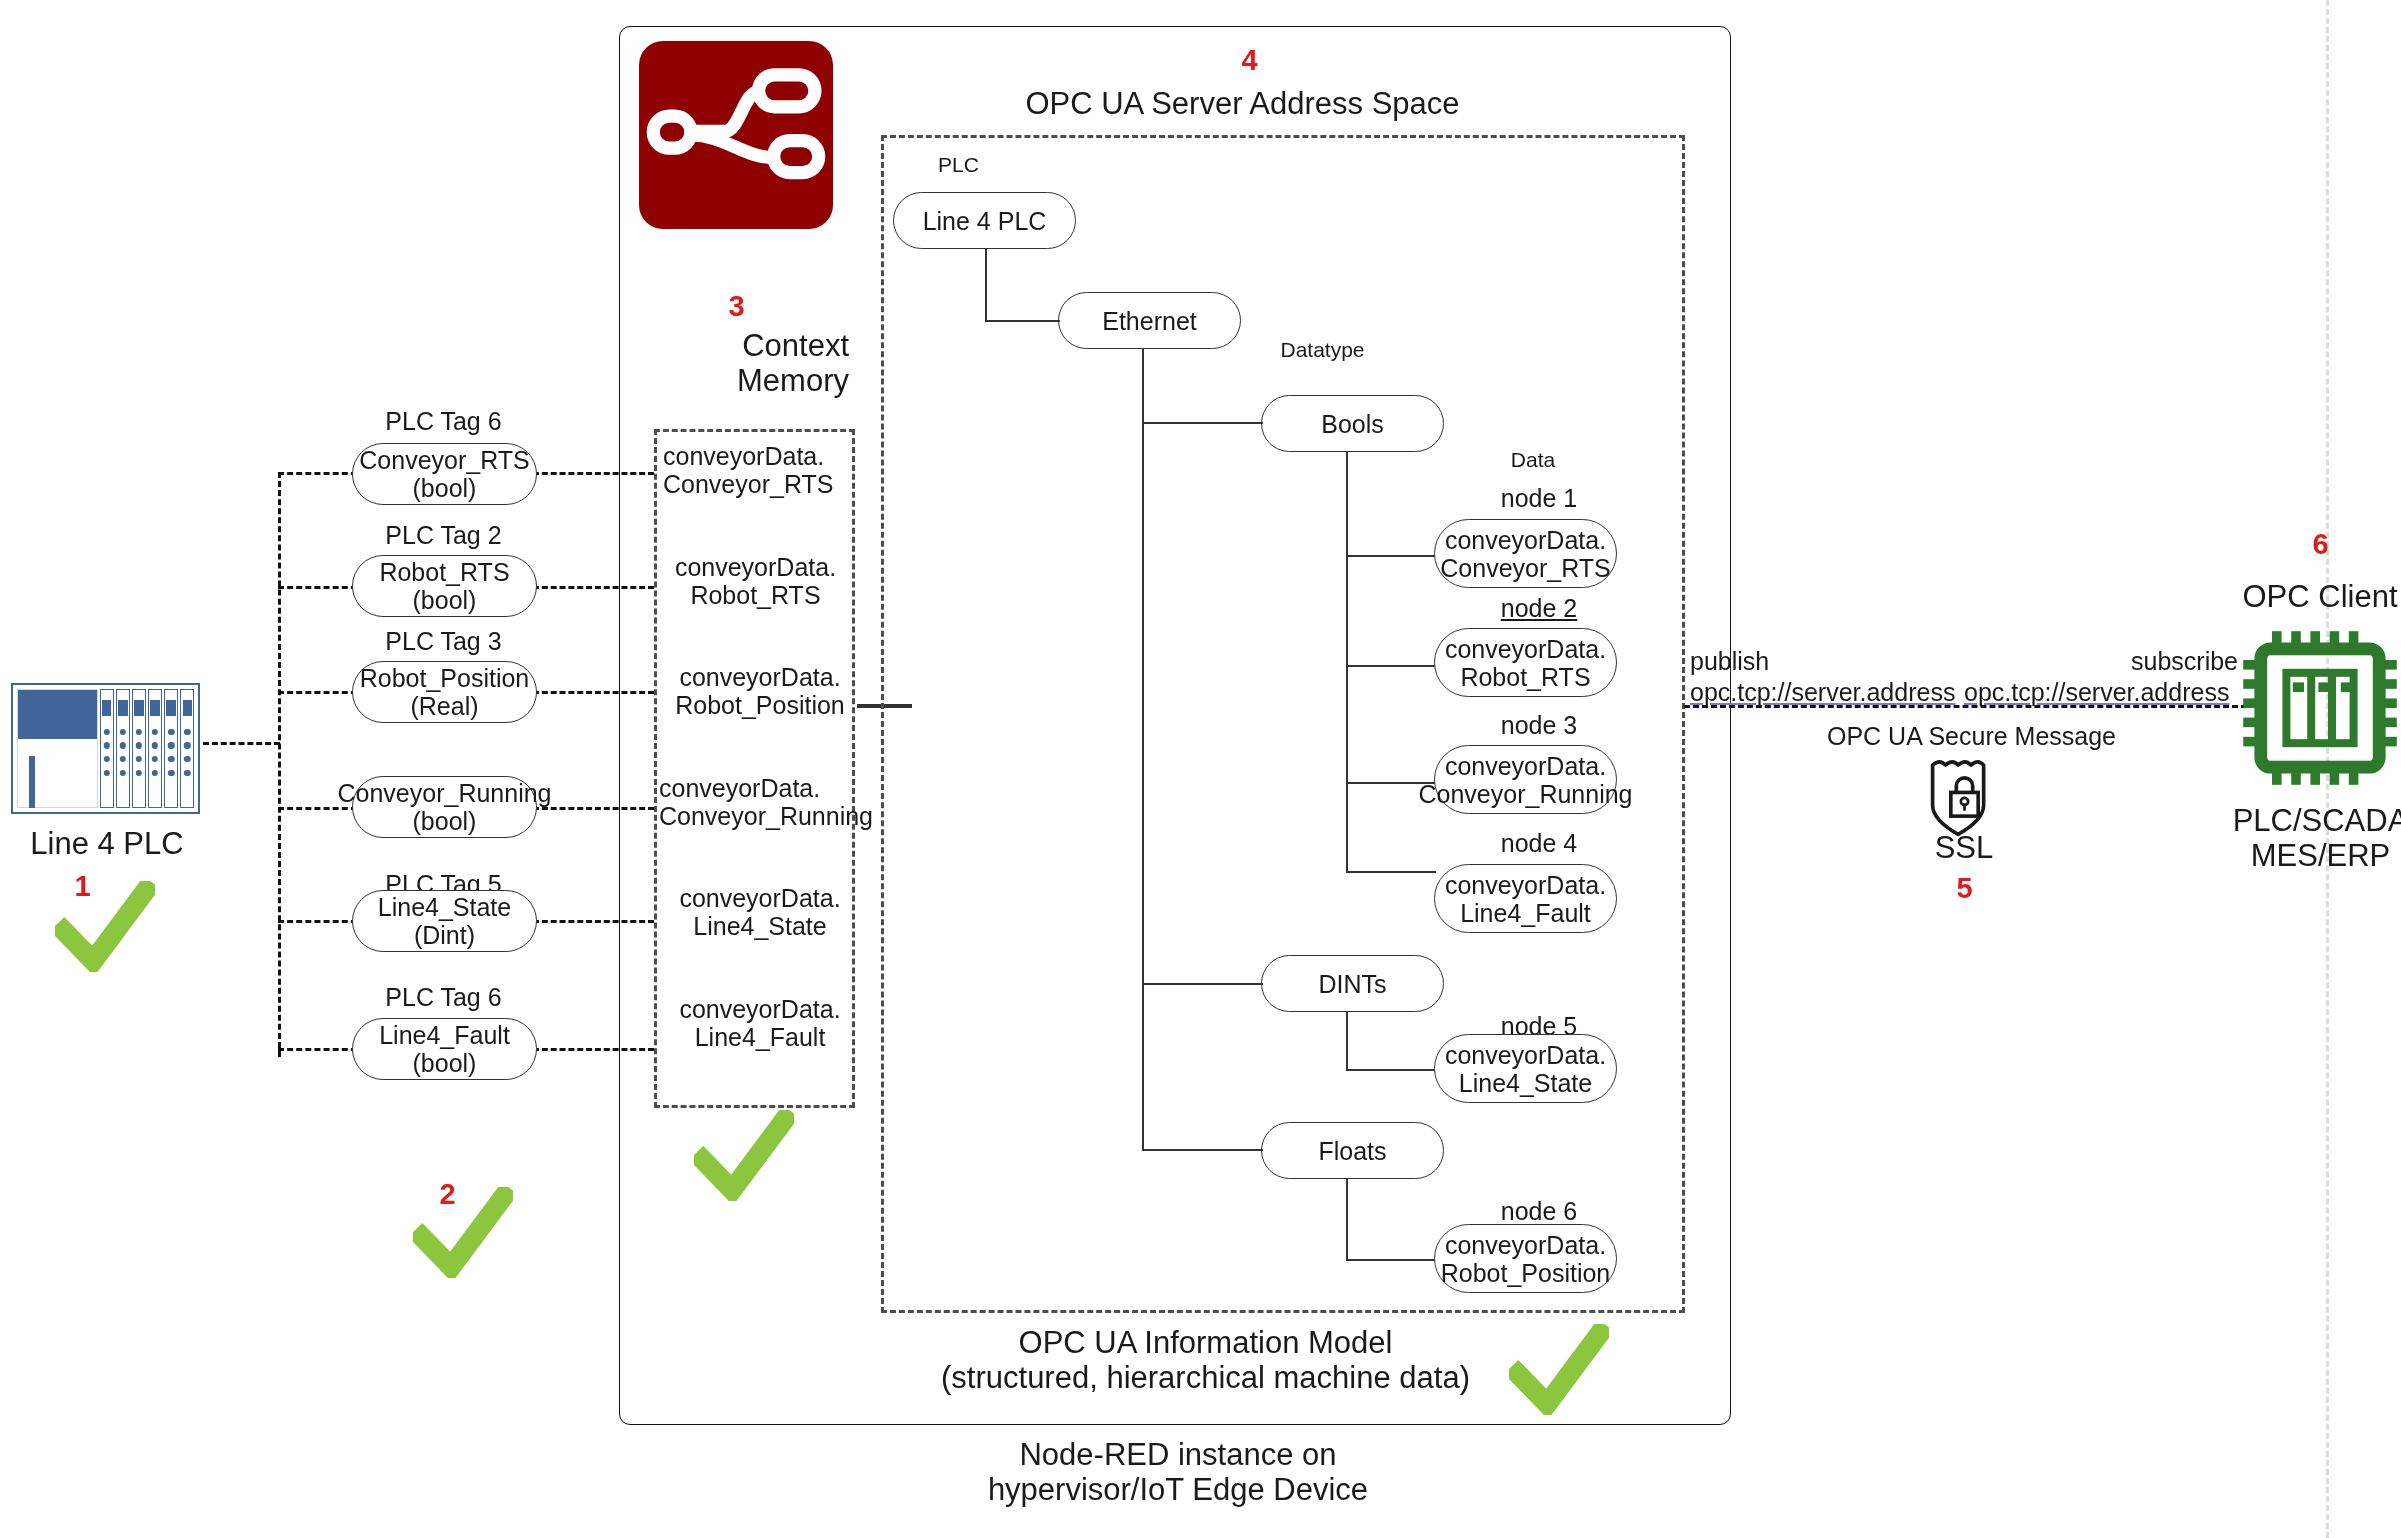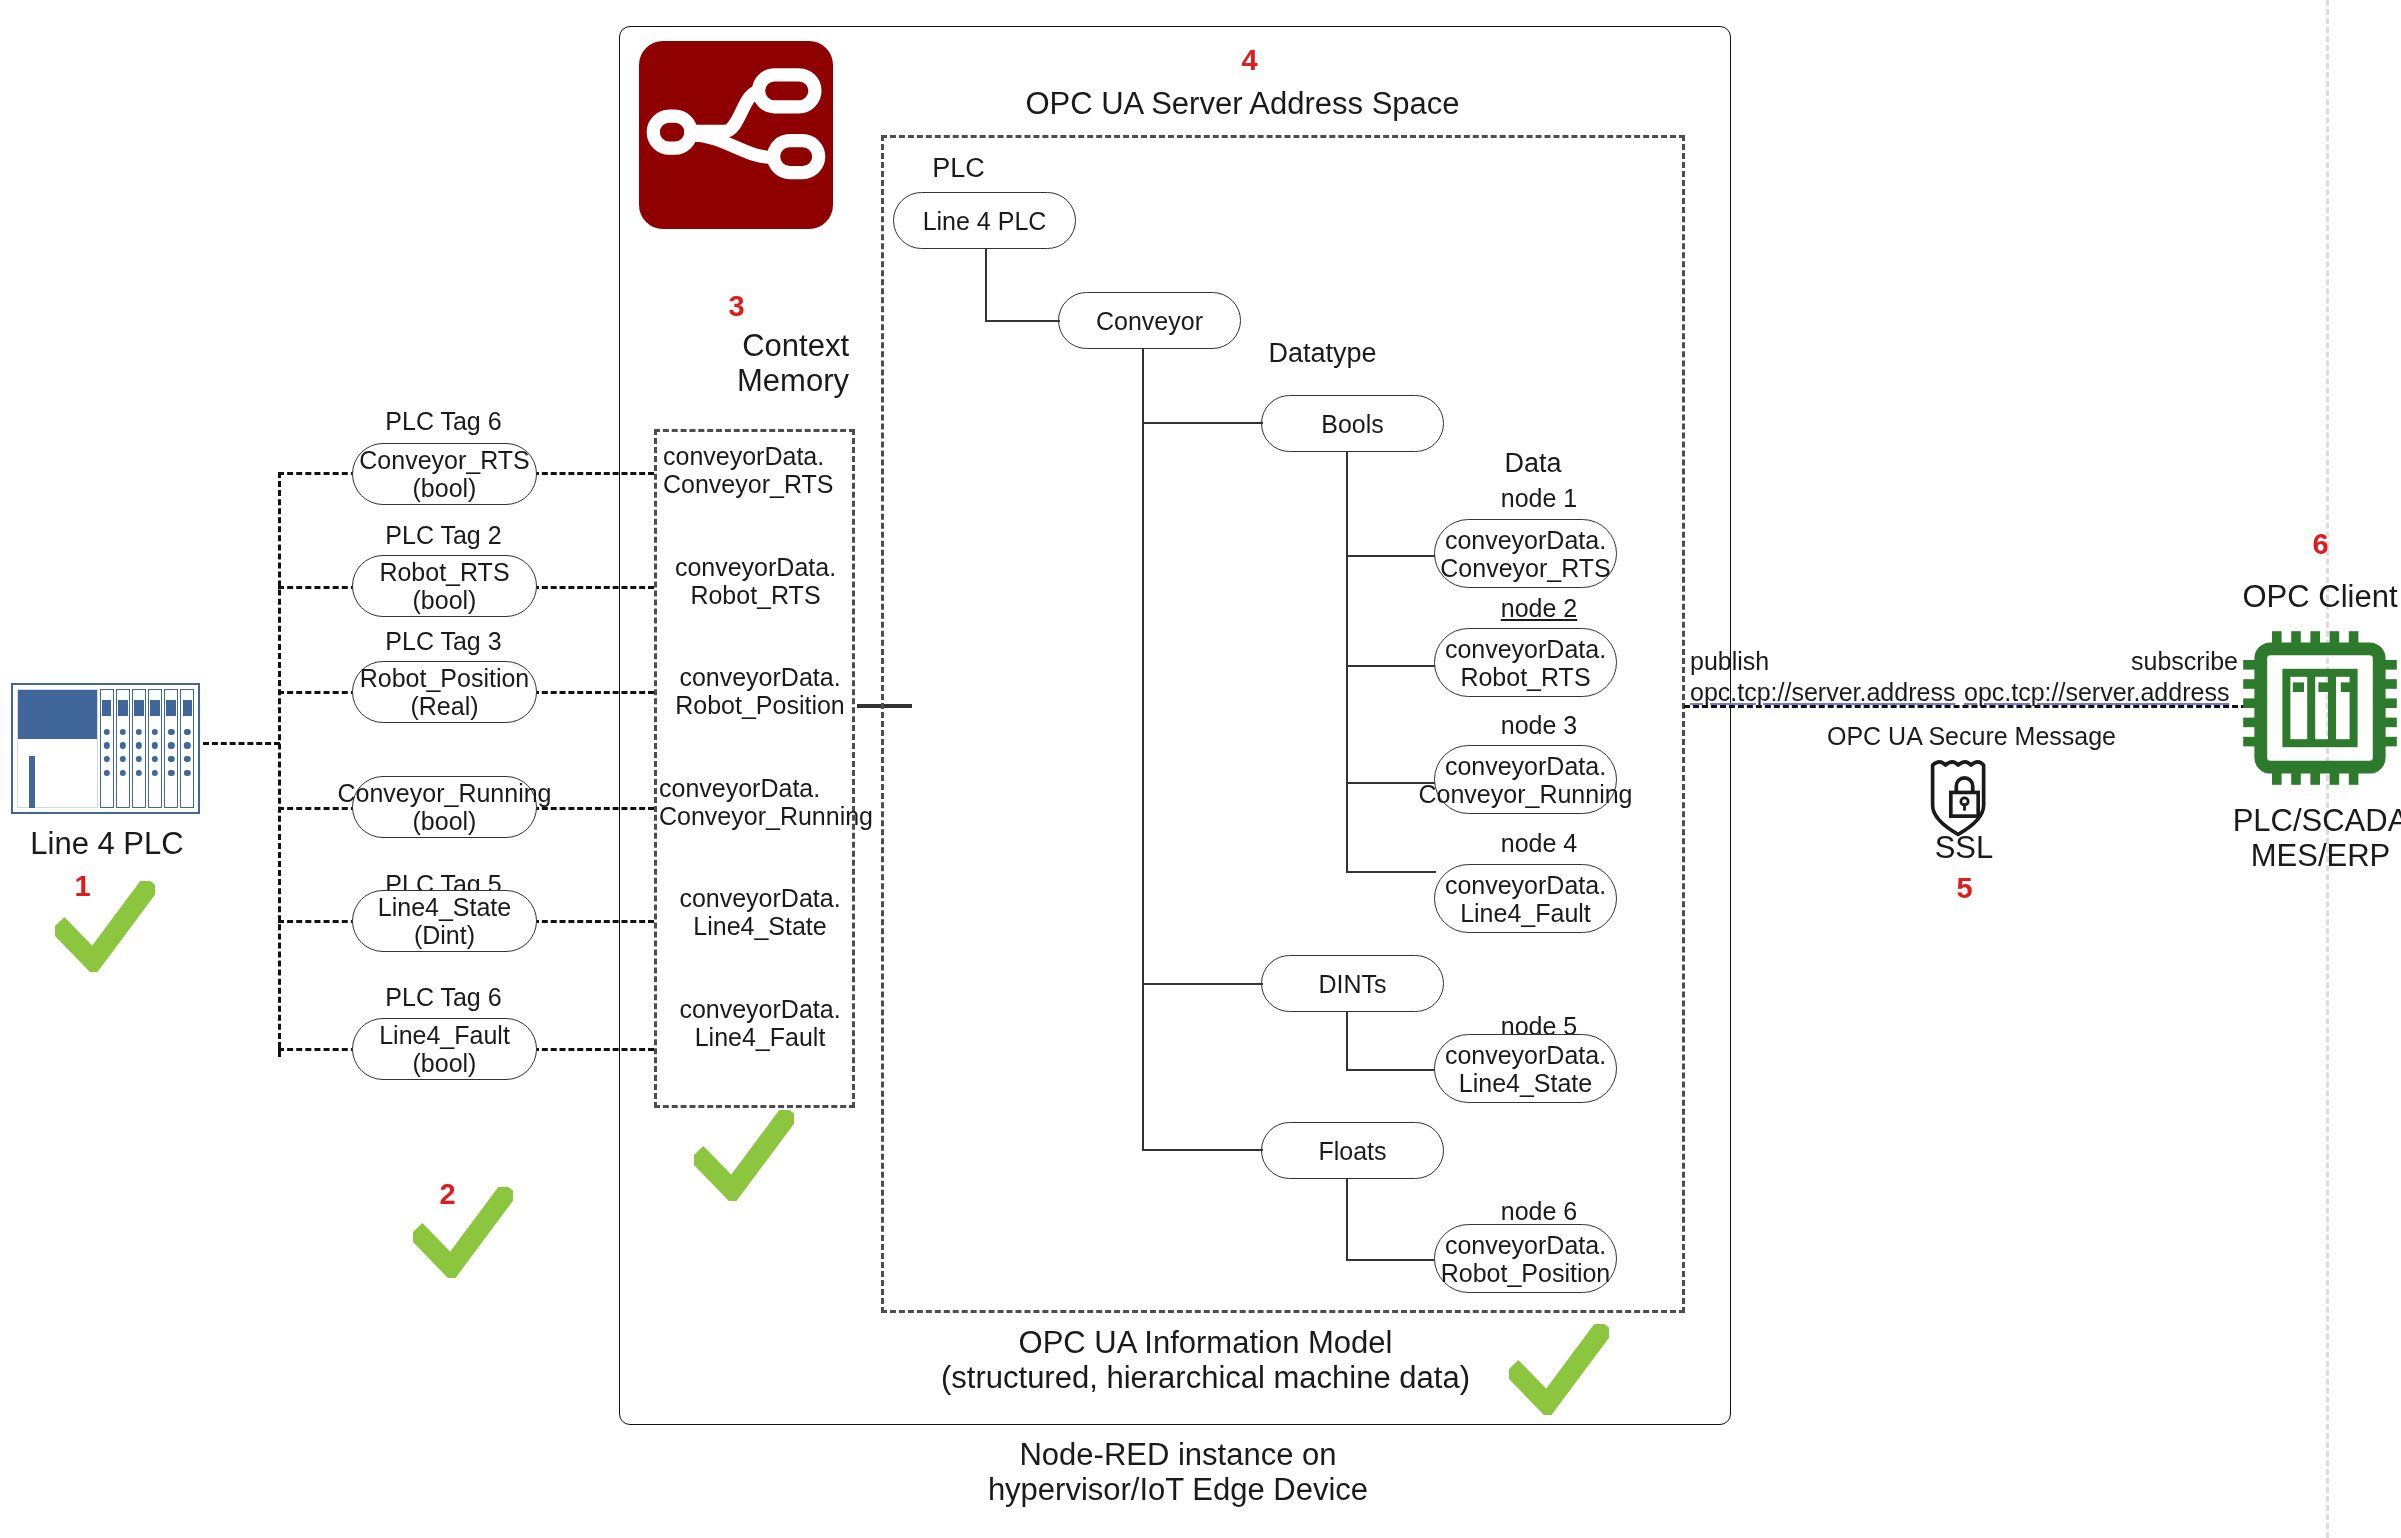--- a/index.html
+++ b/index.html
@@ -1,18 +1,18 @@
 <!DOCTYPE html>
 <html style="font-size:14.6px"><head>
 <meta charset="utf-8">
 <style>
   html,body{margin:0;padding:0;background:#ffffff;}
   body{font-family:"Liberation Sans",sans-serif;color:#1a1a1a;}
   #stage{position:relative;width:2401px;height:1538px;background:#fff;overflow:hidden;}
-  .lbl{position:absolute;font-size:27px;line-height:1.12;color:#1a1a1a;text-align:center;white-space:pre;}
+  .lbl{position:absolute;font-size:21px;line-height:1.12;color:#1a1a1a;text-align:center;white-space:pre;}
   .lbl.big{font-size:31px;}
   .lbl.sm{font-size:25px;}
   .num{position:absolute;color:#e01b1b;font-weight:bold;font-size:29px;text-align:center;}
 
   
   .pill{position:absolute;box-sizing:border-box;border:1.8px solid #333;background:#fff;
         display:flex;align-items:center;justify-content:center;text-align:center;
         font-size:25px;line-height:1.12;white-space:pre;color:#1a1a1a;}
   .pill.r{border-radius:183px;}
 
@@ -240,21 +240,21 @@
   <div class="lbl" style="left:913px;top:153px;width:91px;">PLC</div>
   <div class="lbl" style="left:1078px;top:247px;width:146px;margin-top:41px;">Device</div>
   <div class="lbl" style="left:1222px;top:338px;width:201px;">Datatype</div>
   <div class="lbl" style="left:1460px;top:448px;width:146px;">Data</div>
 
   <div class="pill r" style="left:893px;top:192px;width:183px;height:57px;">
     <span>Line 4 PLC</span>
   </div>
 
   <div class="pill r" style="left:1058px;top:292px;width:183px;height:57px;">
-    <span>Conveyor</span>
+    <span>Ethernet</span>
   </div>
 
   <div class="ln lnv" style="left:985px;top:248px;height:73px;"></div>
   <div class="ln lnh" style="left:985px;top:320px;width:75px;"></div>
 
   <div class="pill r" style="left:1261px;top:395px;width:183px;height:57px;">
     <span>Bools</span>
   </div>
   <div class="pill r" style="left:1261px;top:955px;width:183px;height:57px;">
     <span>DINTs</span>

